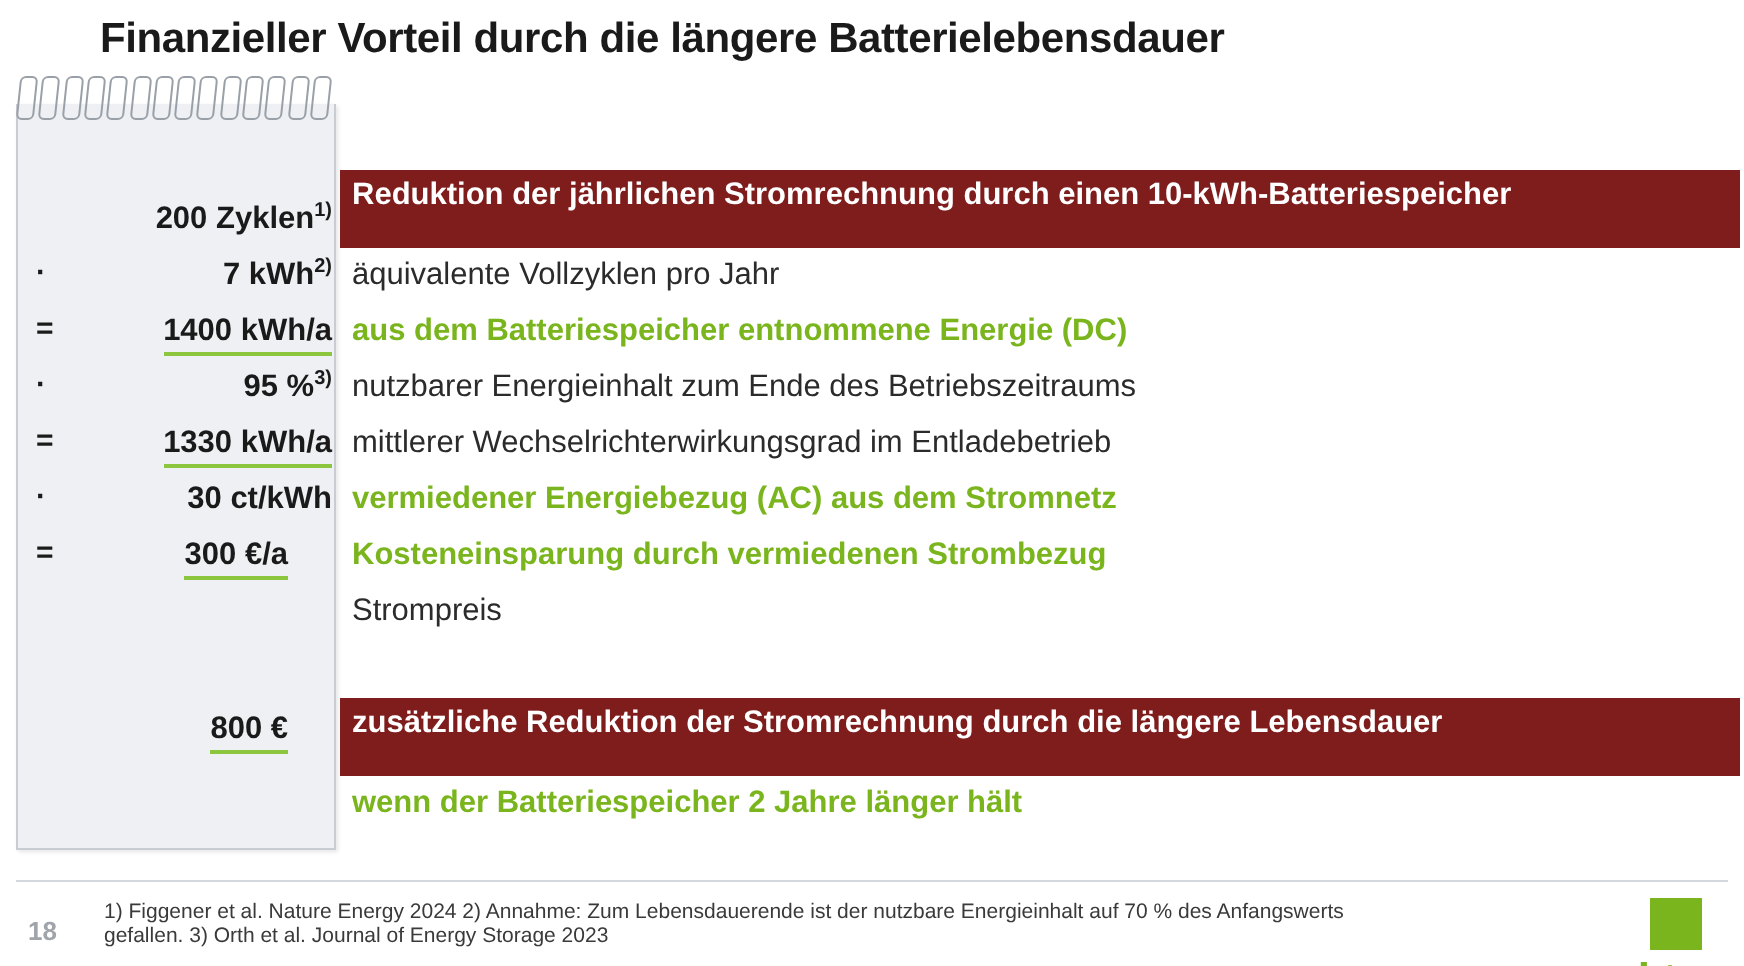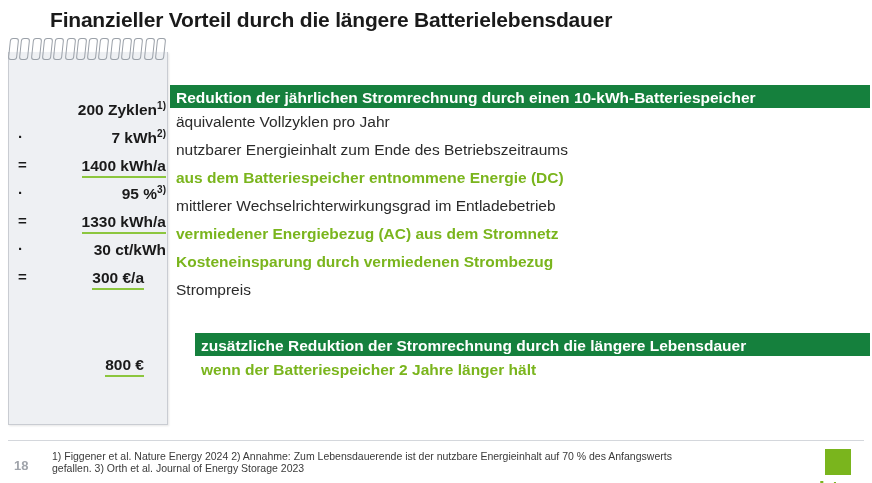--- a/index.html
+++ b/index.html
@@ -108,47 +108,46 @@
     padding-right: 22px;
   }
   
   .right {
     position: absolute;
     left: 170px;
     top: 85px;
     width: 700px;
   }
   .band {
-    background: #15803d;
+    background: #7f1d1d;
     color: #ffffff;
     font-size: 15.5px;
     font-weight: bold;
     padding: 4px 6px 5px 6px;
     box-sizing: border-box;
-    height: 23px;
+    height: 39px;
     white-space: nowrap;
   }
   .line {
     font-size: 15.5px;
     height: 28px;
     line-height: 28px;
     padding-left: 6px;
     white-space: nowrap;
     color: #1a1a1a;
   }
   .line.green {
     color: #7ab51d;
     font-weight: bold;
   }
   .line.dark {
     color: #2b2b2b;
   }
   .band2-wrap {
     margin-top: 29px;
-    padding-left: 25px;
   }
   
   .footer-rule {
     position: absolute;
     left: 8px;
     top: 440px;
     width: 856px;
     height: 1px;
     background: #d4d7dc;
   }
@@ -259,22 +258,22 @@
     <div class="calc-row final">
       <span class="calc-op"></span>
       <span class="calc-val underlined">800 €</span>
     </div>
 
   </div>
 
   <div class="right">
     <div class="band">Reduktion der jährlichen Stromrechnung durch einen 10-kWh-Batteriespeicher</div>
     <div class="line dark">äquivalente Vollzyklen pro Jahr</div>
+    <div class="line green">aus dem Batteriespeicher entnommene Energie (DC)</div>
     <div class="line dark">nutzbarer Energieinhalt zum Ende des Betriebszeitraums</div>
-    <div class="line green">aus dem Batteriespeicher entnommene Energie (DC)</div>
     <div class="line dark">mittlerer Wechselrichterwirkungsgrad im Entladebetrieb</div>
     <div class="line green">vermiedener Energiebezug (AC) aus dem Stromnetz</div>
     <div class="line green">Kosteneinsparung durch vermiedenen Strombezug</div>
     <div class="line dark">Strompreis</div>
 
     <div class="band2-wrap">
       <div class="band">zusätzliche Reduktion der Stromrechnung durch die längere Lebensdauer</div>
       <div class="line green">wenn der Batteriespeicher 2 Jahre länger hält</div>
     </div>
   </div>

